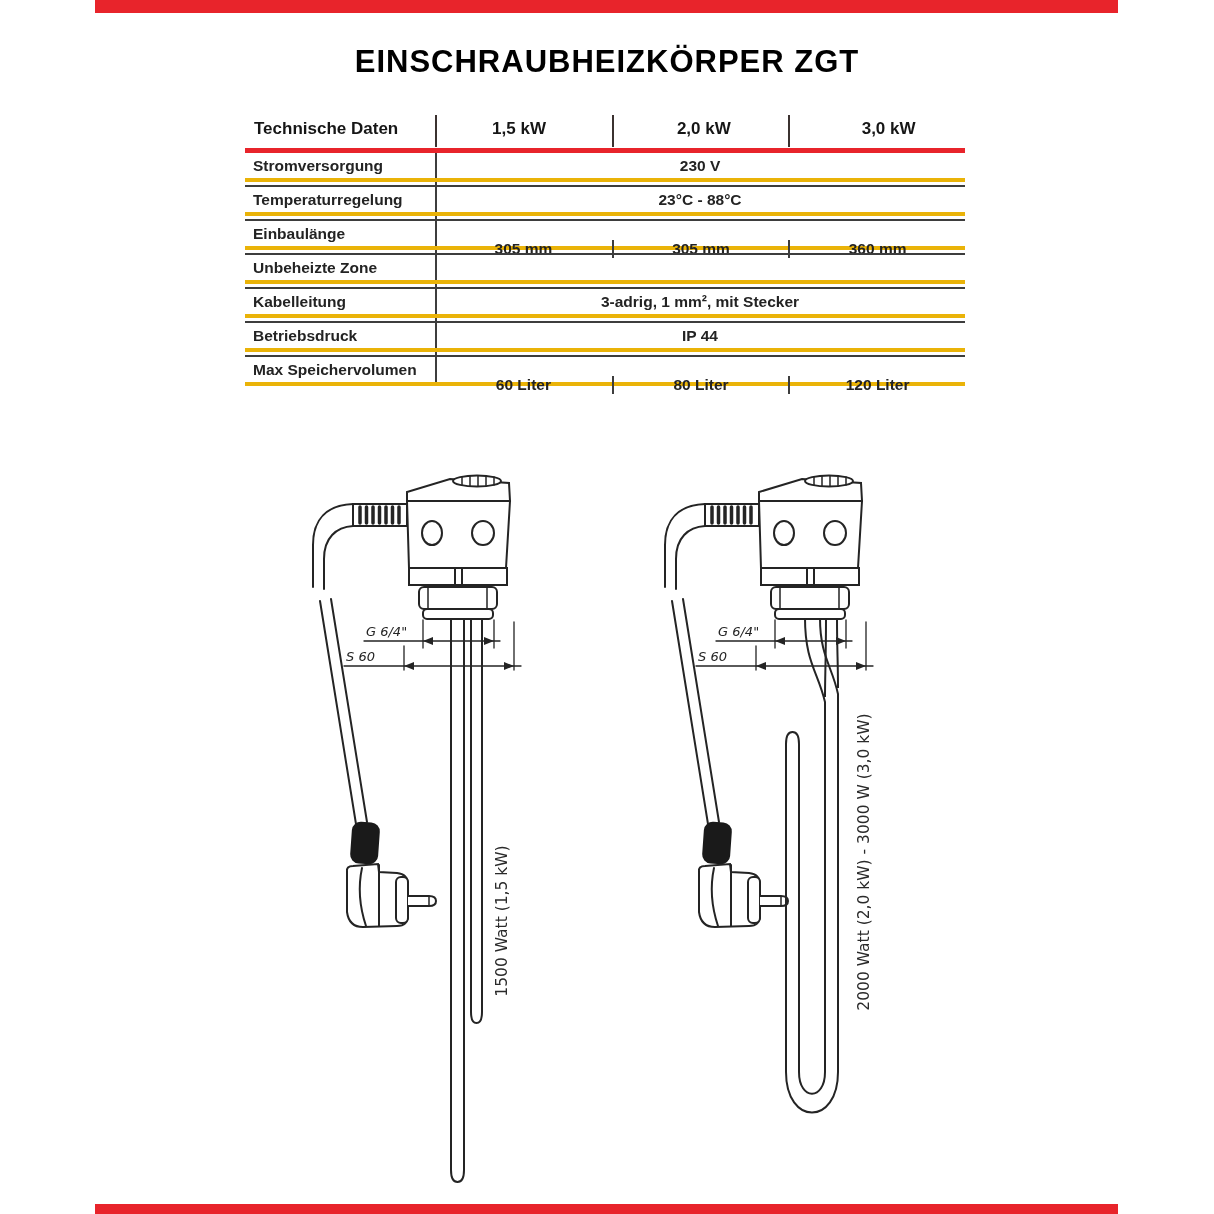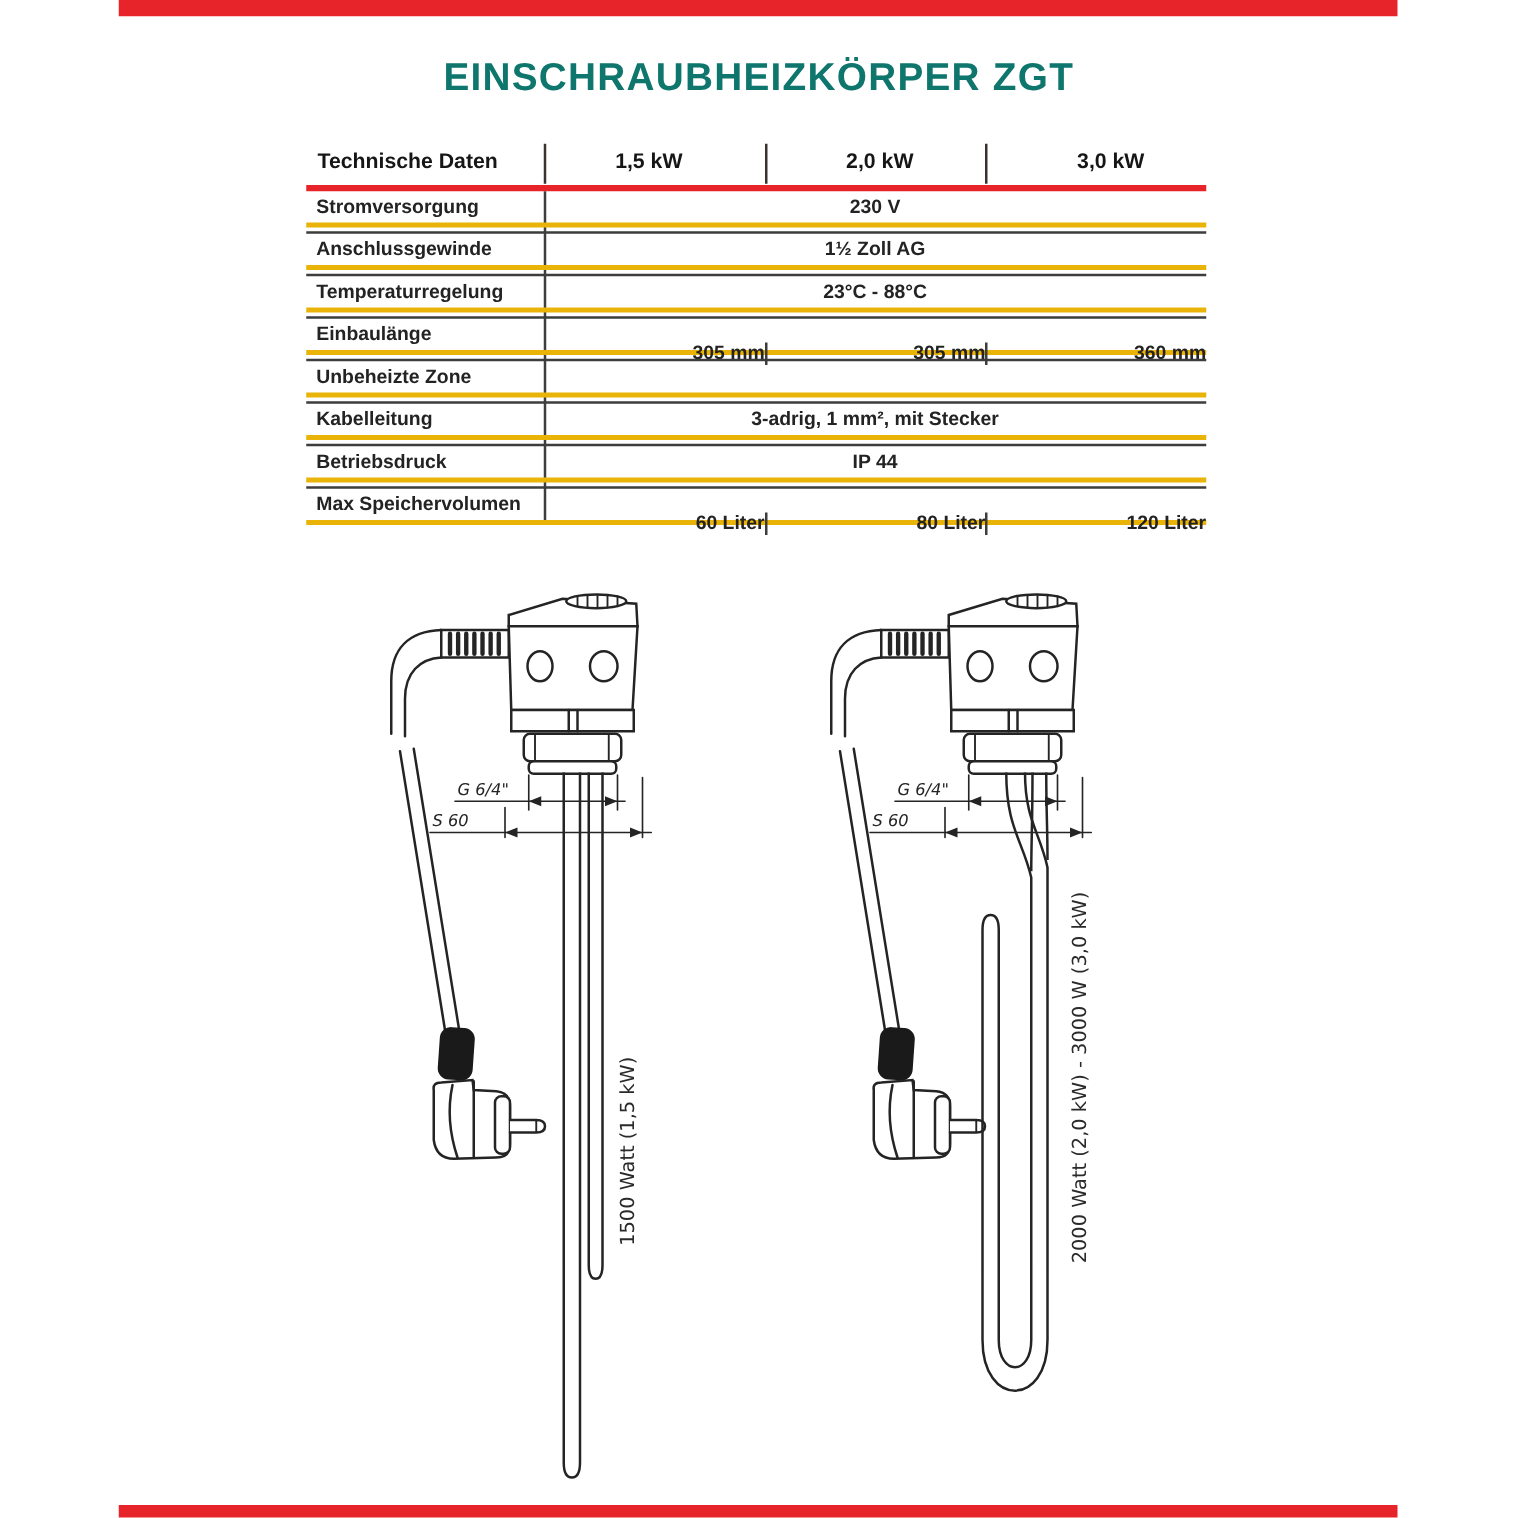--- a/index.html
+++ b/index.html
@@ -6,39 +6,39 @@
   body{
     width:1214px;height:1214px;position:relative;background:#ffffff;
     font-family:"Liberation Sans","DejaVu Sans",sans-serif;color:#232323;
     overflow:hidden;
   }
   .redbar{position:absolute;left:95px;width:1023px;background:#e8242b;}
   .redbar.top{top:0;height:13px;}
   .redbar.bottom{top:1204px;height:10px;}
   .title{
     position:absolute;top:44px;left:0;width:100%;text-align:center;
-    font-size:31px;font-weight:800;letter-spacing:1px;color:#0f766e;
+    font-size:31px;font-weight:800;letter-spacing:1px;color:#000000;
   }
   
   .ttable{position:absolute;left:245px;top:110px;width:720px;font-size:15.5px;font-weight:600;}
   .thead{position:relative;height:38px;display:flex;align-items:center;font-weight:700;}
   .th-label{width:26.4%;padding-left:9px;box-sizing:border-box;font-size:17px;color:#161616;}
   .th-val{width:24.53%;text-align:center;font-size:17px;color:#161616;margin-left:32px;}
   .htick{position:absolute;top:5px;width:2px;height:32px;background:#3b3230;}
   .redrule{height:5px;background:#e8242b;}
   .tbody{position:relative;margin-top:0;}
   .vline{position:absolute;left:26.4%;top:0;bottom:0;width:2px;background:#3d3d3d;}
   .trow{
     display:flex;align-items:center;height:25px;
     border-bottom:4px solid #eab308;margin-bottom:3px;position:relative;
   }
   .trow + .trow{border-top:2px solid #3d3d3d;}
   .td-label{width:26.4%;padding-left:8px;box-sizing:border-box;white-space:nowrap;}
   .td-span{width:73.6%;text-align:center;}
-  .td-val{width:24.53%;text-align:right;box-sizing:border-box;margin-top:30px;}
+  .td-val{width:24.53%;text-align:center;box-sizing:border-box;margin-top:30px;}
   .td-val.sep{border-left:2px solid #3d3d3d;}
   
   .diagrams{position:absolute;left:0;top:440px;width:1214px;height:774px;}
   svg text{font-family:"DejaVu Sans","Liberation Sans",sans-serif;}
 </style>
 </head>
 <body>
 
 <div class="redbar top"></div>
 <div class="redbar bottom"></div>
@@ -55,24 +55,20 @@
     <div class="htick" style="left:50.93%"></div>
     <div class="htick" style="left:75.47%"></div>
   </div>
   <div class="redrule"></div>
   <div class="tbody">
     <div class="vline"></div>
 
     <div class="trow">
       <div class="td-label">Stromversorgung</div>
       <div class="td-span">230 V</div>
-    </div>
-    <div class="trow">
-      <div class="td-label">Anschlussgewinde</div>
-      <div class="td-span">1½ Zoll AG</div>
     </div>
     <div class="trow">
       <div class="td-label">Temperaturregelung</div>
       <div class="td-span">23°C - 88°C</div>
     </div>
     <div class="trow">
       <div class="td-label">Einbaulänge</div>
       <div class="td-val">305 mm</div>
       <div class="td-val sep">305 mm</div>
       <div class="td-val sep">360 mm</div>

